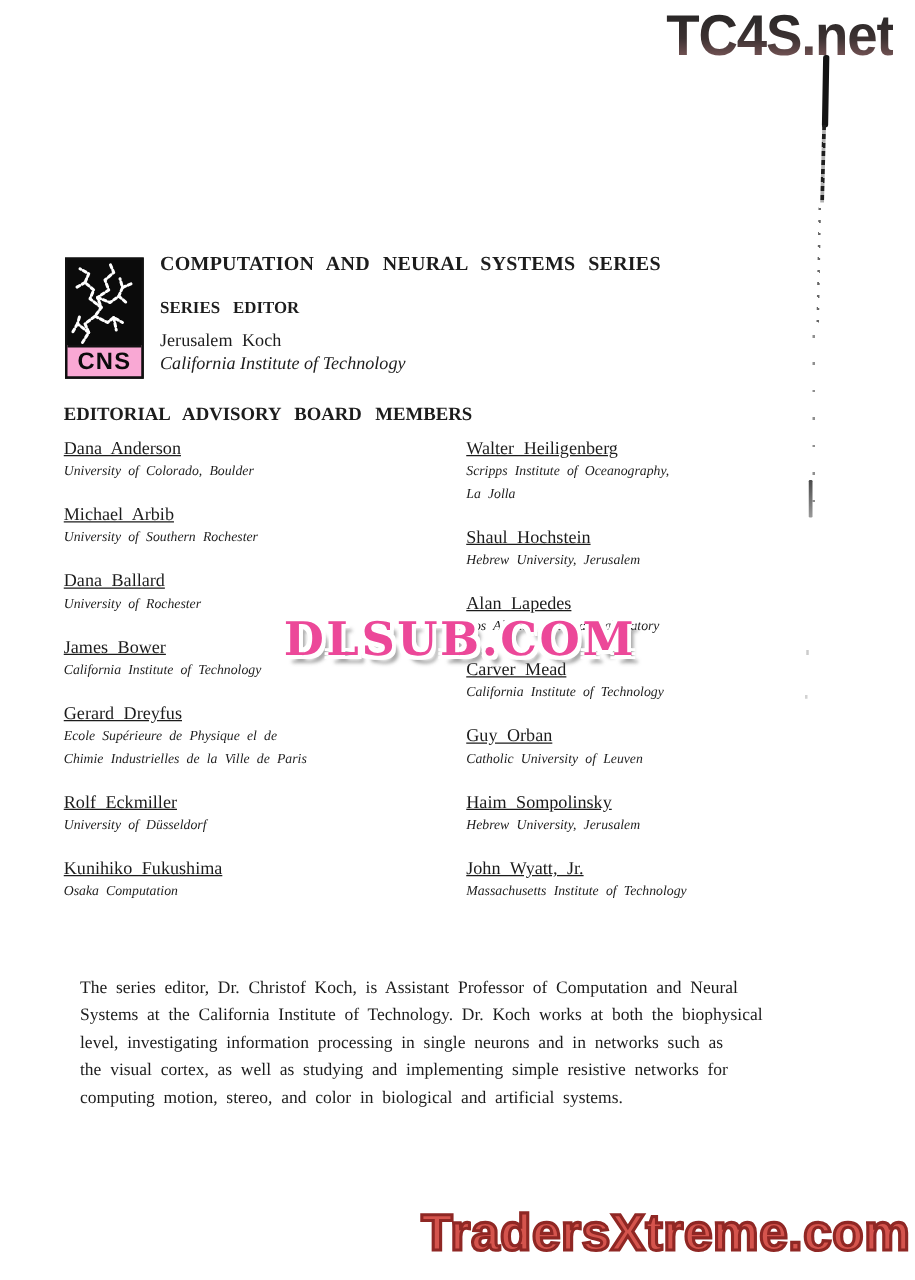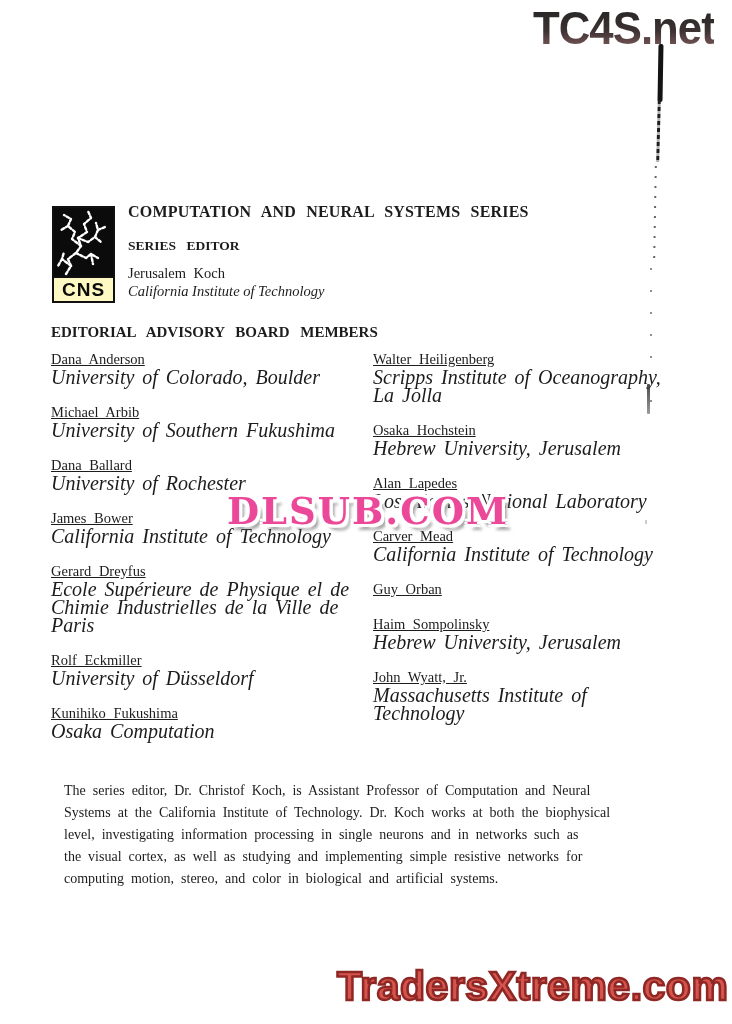--- a/index.html
+++ b/index.html
@@ -35,42 +35,42 @@
     text-shadow:
       -4px -4px 2px #fff, 4px -4px 2px #fff, -4px 4px 2px #fff, 4px 4px 2px #fff,
       0 0 4px #fff;
   }
 
   
   .logo { position:absolute; left:52px; top:206px; width:63px; height:97px;
           border:2px solid #101010; box-sizing:border-box; background:#0b0b0b; }
   .logo svg { display:block; }
   .logo-strip {
-    position:absolute; left:0; right:0; bottom:0; height:23px; background:#fef9c3;
+    position:absolute; left:0; right:0; bottom:0; height:23px; background:#f9a8d4;
     border-top:2px solid #101010; display:flex; align-items:center; justify-content:center;
     font-family:"Liberation Sans", sans-serif; font-weight:bold; font-size:19px;
     letter-spacing:1px; color:#0b0b0b;
   }
 
   
   .hdr { position:absolute; left:128px; top:203px; }
   .series-title { font-weight:bold; font-size:16px; letter-spacing:0.2px; word-spacing:6px; white-space:nowrap; }
   .editor-label { font-weight:bold; font-size:13.5px; word-spacing:7px; margin-top:17px; }
   .editor-name  { font-size:14.5px; word-spacing:4px; margin-top:11px; }
   .editor-affil { font-size:14.5px; font-style:italic; margin-top:1px; }
 
   
   .board-heading { position:absolute; left:51px; top:324px; font-weight:bold;
                    font-size:15px; word-spacing:7px; white-space:nowrap; }
   .col { position:absolute; top:350px; width:310px; }
   .col-left  { left:51px; }
   .col-right { left:373px; }
   .entry { margin-bottom:17px; }
   .mname  { font-size:14.5px; word-spacing:4px; line-height:18px;text-decoration:underline; }
-  .maffil { font-size:20px; font-style:italic; word-spacing:3px; line-height:18px; white-space:pre-line; }
+  .maffil { font-size:11px; font-style:italic; word-spacing:3px; line-height:18px; white-space:pre-line; }
 
   
   .bio { position:absolute; left:64px; top:780px; width:625px;
          font-size:14px; line-height:22px; word-spacing:3.5px; white-space:pre-line; }
 
   
   .art { position:absolute; z-index:20; }
   .a1 { left:658px; top:44px;  width:5px; height:58px; background:#141414; border-radius:2px; transform:rotate(1deg); }
   .a2 { left:657px; top:100px; width:3px; height:62px;
         background:repeating-linear-gradient(to bottom,#1e1e1e 0 4px, rgba(30,30,30,.35) 4px 7px);
@@ -130,21 +130,21 @@
 
   <div class="board-heading">EDITORIAL ADVISORY BOARD MEMBERS</div>
 
   <div class="col col-left">
     <div class="entry">
       <div class="mname">Dana Anderson</div>
       <div class="maffil">University of Colorado, Boulder</div>
     </div>
     <div class="entry">
       <div class="mname">Michael Arbib</div>
-      <div class="maffil">University of Southern Fukushima</div>
+      <div class="maffil">University of Southern Rochester</div>
     </div>
     <div class="entry">
       <div class="mname">Dana Ballard</div>
       <div class="maffil">University of Rochester</div>
     </div>
     <div class="entry">
       <div class="mname">James Bower</div>
       <div class="maffil">California Institute of Technology</div>
     </div>
     <div class="entry">
@@ -162,33 +162,34 @@
     </div>
   </div>
 
   <div class="col col-right">
     <div class="entry">
       <div class="mname">Walter Heiligenberg</div>
       <div class="maffil">Scripps Institute of Oceanography,
 La Jolla</div>
     </div>
     <div class="entry">
-      <div class="mname">Osaka Hochstein</div>
+      <div class="mname">Shaul Hochstein</div>
       <div class="maffil">Hebrew University, Jerusalem</div>
     </div>
     <div class="entry">
       <div class="mname">Alan Lapedes</div>
       <div class="maffil">Los Alamos National Laboratory</div>
     </div>
     <div class="entry">
       <div class="mname">Carver Mead</div>
       <div class="maffil">California Institute of Technology</div>
     </div>
     <div class="entry">
       <div class="mname">Guy Orban</div>
+      <div class="maffil">Catholic University of Leuven</div>
     </div>
     <div class="entry">
       <div class="mname">Haim Sompolinsky</div>
       <div class="maffil">Hebrew University, Jerusalem</div>
     </div>
     <div class="entry">
       <div class="mname">John Wyatt, Jr.</div>
       <div class="maffil">Massachusetts Institute of Technology</div>
     </div>
   </div>

